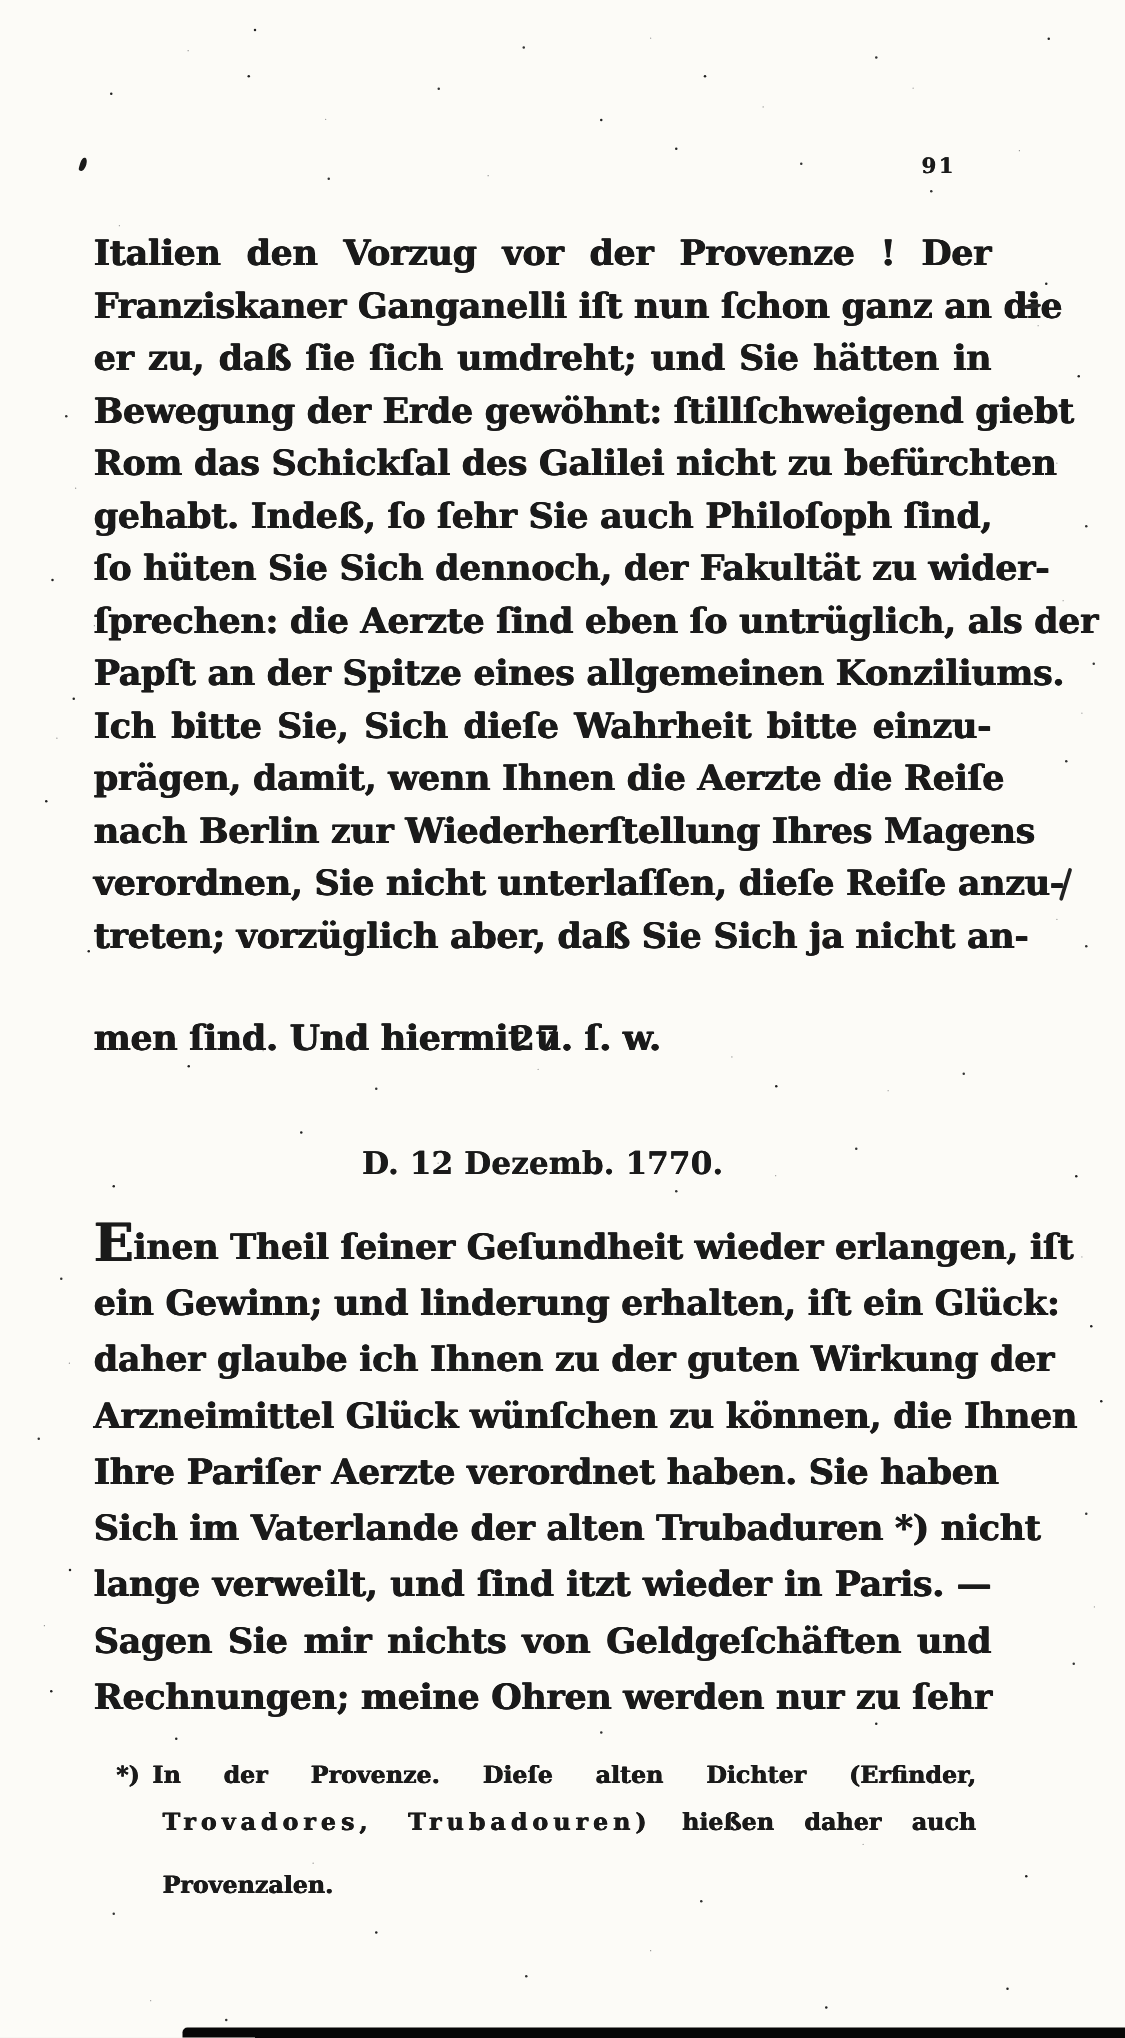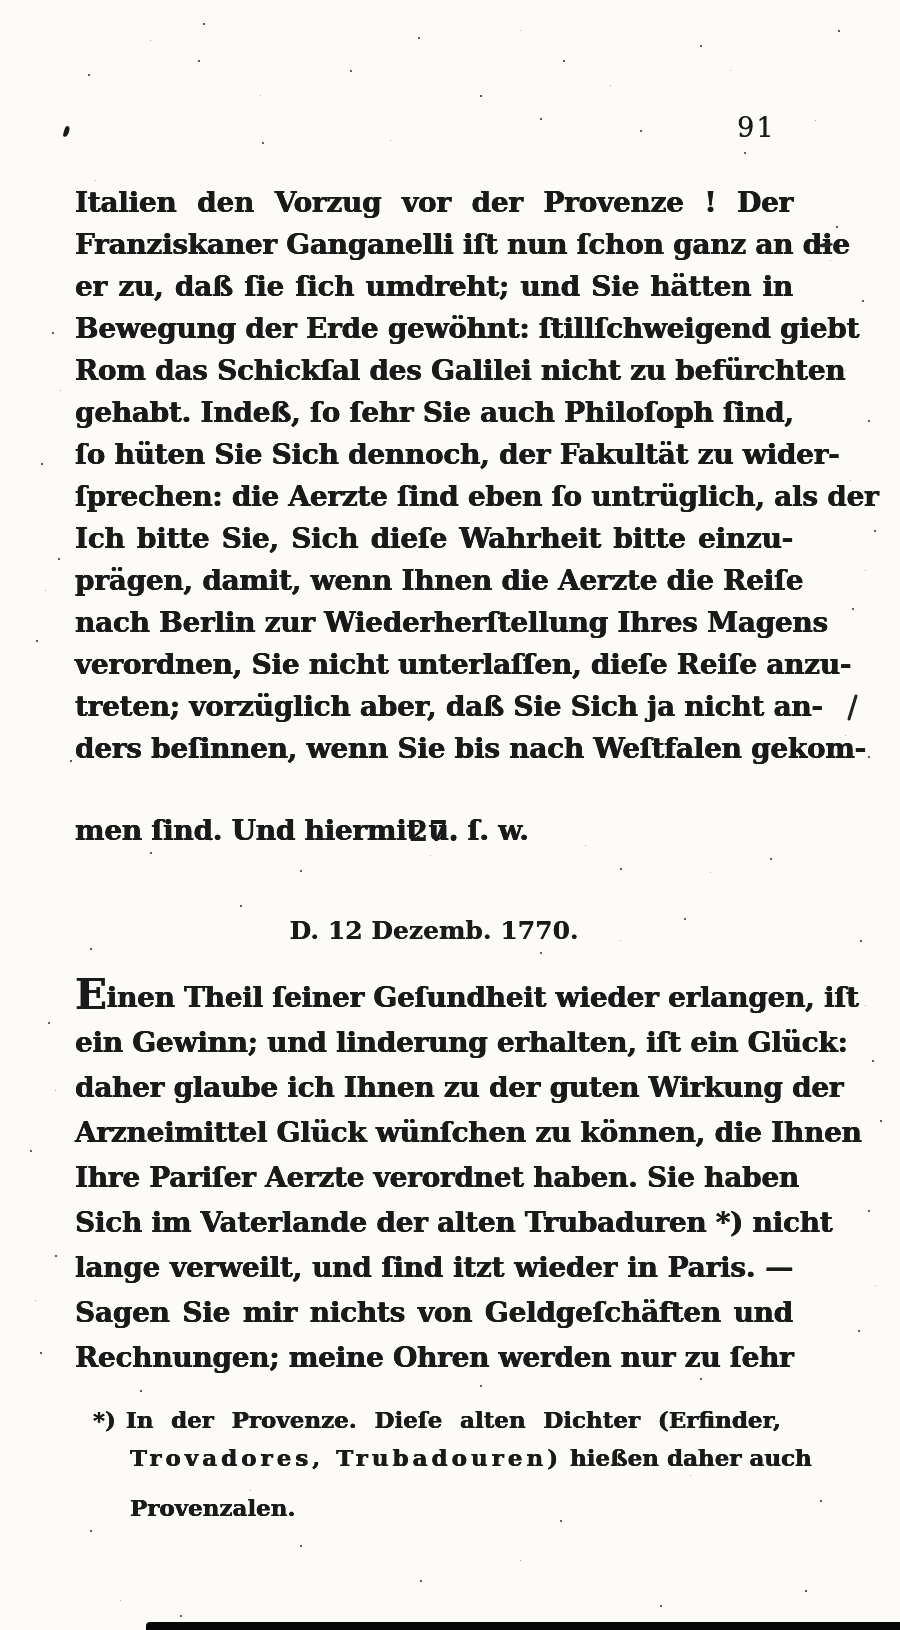--- a/index.html
+++ b/index.html
@@ -17,26 +17,26 @@
   .para1 .tline{height:42px;line-height:42px;text-align:justify;text-align-last:justify;white-space:nowrap;}
   .para2 .tline{height:45px;line-height:45px;text-align:justify;text-align-last:justify;white-space:nowrap;}
   .tline.short{text-align-last:left;margin-top:40px;}
   .initcap{font-size:42px;position:relative;top:2px;line-height:0;}
 
   .heading{position:absolute;left:75px;width:718px;top:816px;text-align:center;
            font-size:27px;font-weight:700;letter-spacing:1px;
            text-shadow:0.35px 0 0 currentColor;}
   .dateline{position:absolute;left:75px;width:718px;top:916px;text-align:center;
             font-size:25px;font-weight:700;text-shadow:0.3px 0 0 currentColor;}
-  .pagenum{position:absolute;left:737px;top:112px;font-size:27px;font-weight:400;
+  .pagenum{position:absolute;left:737px;top:123px;font-size:17px;font-weight:700;
            letter-spacing:2px;text-shadow:0.3px 0 0 currentColor;}
 
   
   .footnote{position:absolute;left:93px;width:688px;top:1401px;
-            font-size:23px;font-weight:700;
+            font-size:19px;font-weight:700;
             text-shadow:0.3px 0 0 currentColor,-0.3px 0 0 currentColor;}
   .fn-line{height:38px;line-height:38px;text-align:justify;text-align-last:justify;
            padding-left:37px;white-space:nowrap;}
   .fn-line.fn1{padding-left:0;}
   .fn-line.short{text-align-last:left;margin-top:12px;}
   .fn-marker{padding-right:10px;}
   .spaced{letter-spacing:4px;}
 
   
   .mark-comma{position:absolute;left:64px;top:126px;width:5px;height:11px;
@@ -96,26 +96,26 @@
 
   <div class="textblock para1">
       <div class="tline">Italien den Vorzug vor der Provenze !  Der</div>
       <div class="tline">Franziskaner Ganganelli iſt nun ſchon ganz an die</div>
       <div class="tline">er zu, daß ſie ſich umdreht; und Sie hätten in</div>
       <div class="tline">Bewegung der Erde gewöhnt: ſtillſchweigend giebt</div>
       <div class="tline">Rom das Schickſal des Galilei nicht zu befürchten</div>
       <div class="tline">gehabt.  Indeß, ſo ſehr Sie auch Philoſoph ſind,</div>
       <div class="tline">ſo hüten Sie Sich dennoch, der Fakultät zu wider-</div>
       <div class="tline">ſprechen: die Aerzte ſind eben ſo untrüglich, als der</div>
+      <div class="tline">Papſt an der Spitze eines allgemeinen Konziliums.</div>
       <div class="tline">Ich bitte Sie, Sich dieſe Wahrheit bitte einzu-</div>
       <div class="tline">prägen, damit, wenn Ihnen die Aerzte die Reiſe</div>
       <div class="tline">nach Berlin zur Wiederherſtellung Ihres Magens</div>
       <div class="tline">verordnen, Sie nicht unterlaſſen, dieſe Reiſe anzu-</div>
       <div class="tline">treten; vorzüglich aber, daß Sie Sich ja nicht an-</div>
-      <div class="tline">ders beſinnen, wenn Sie bis nach Weſtfalen gekom-</div>
       <div class="tline short">men ſind.   Und hiermit u. ſ. w.</div>
     </div>
 
   <div class="heading">27.</div>
   <div class="dateline">D. 12 Dezemb. 1770.</div>
 
   <div class="textblock para2">
     <div class="tline"><span class="initcap">E</span><span>inen Theil ſeiner Geſundheit wieder erlangen, iſt</span></div>
   <div class="tline">ein Gewinn; und linderung erhalten, iſt ein Glück:</div>
       <div class="tline">daher glaube ich Ihnen zu der guten Wirkung der</div>

